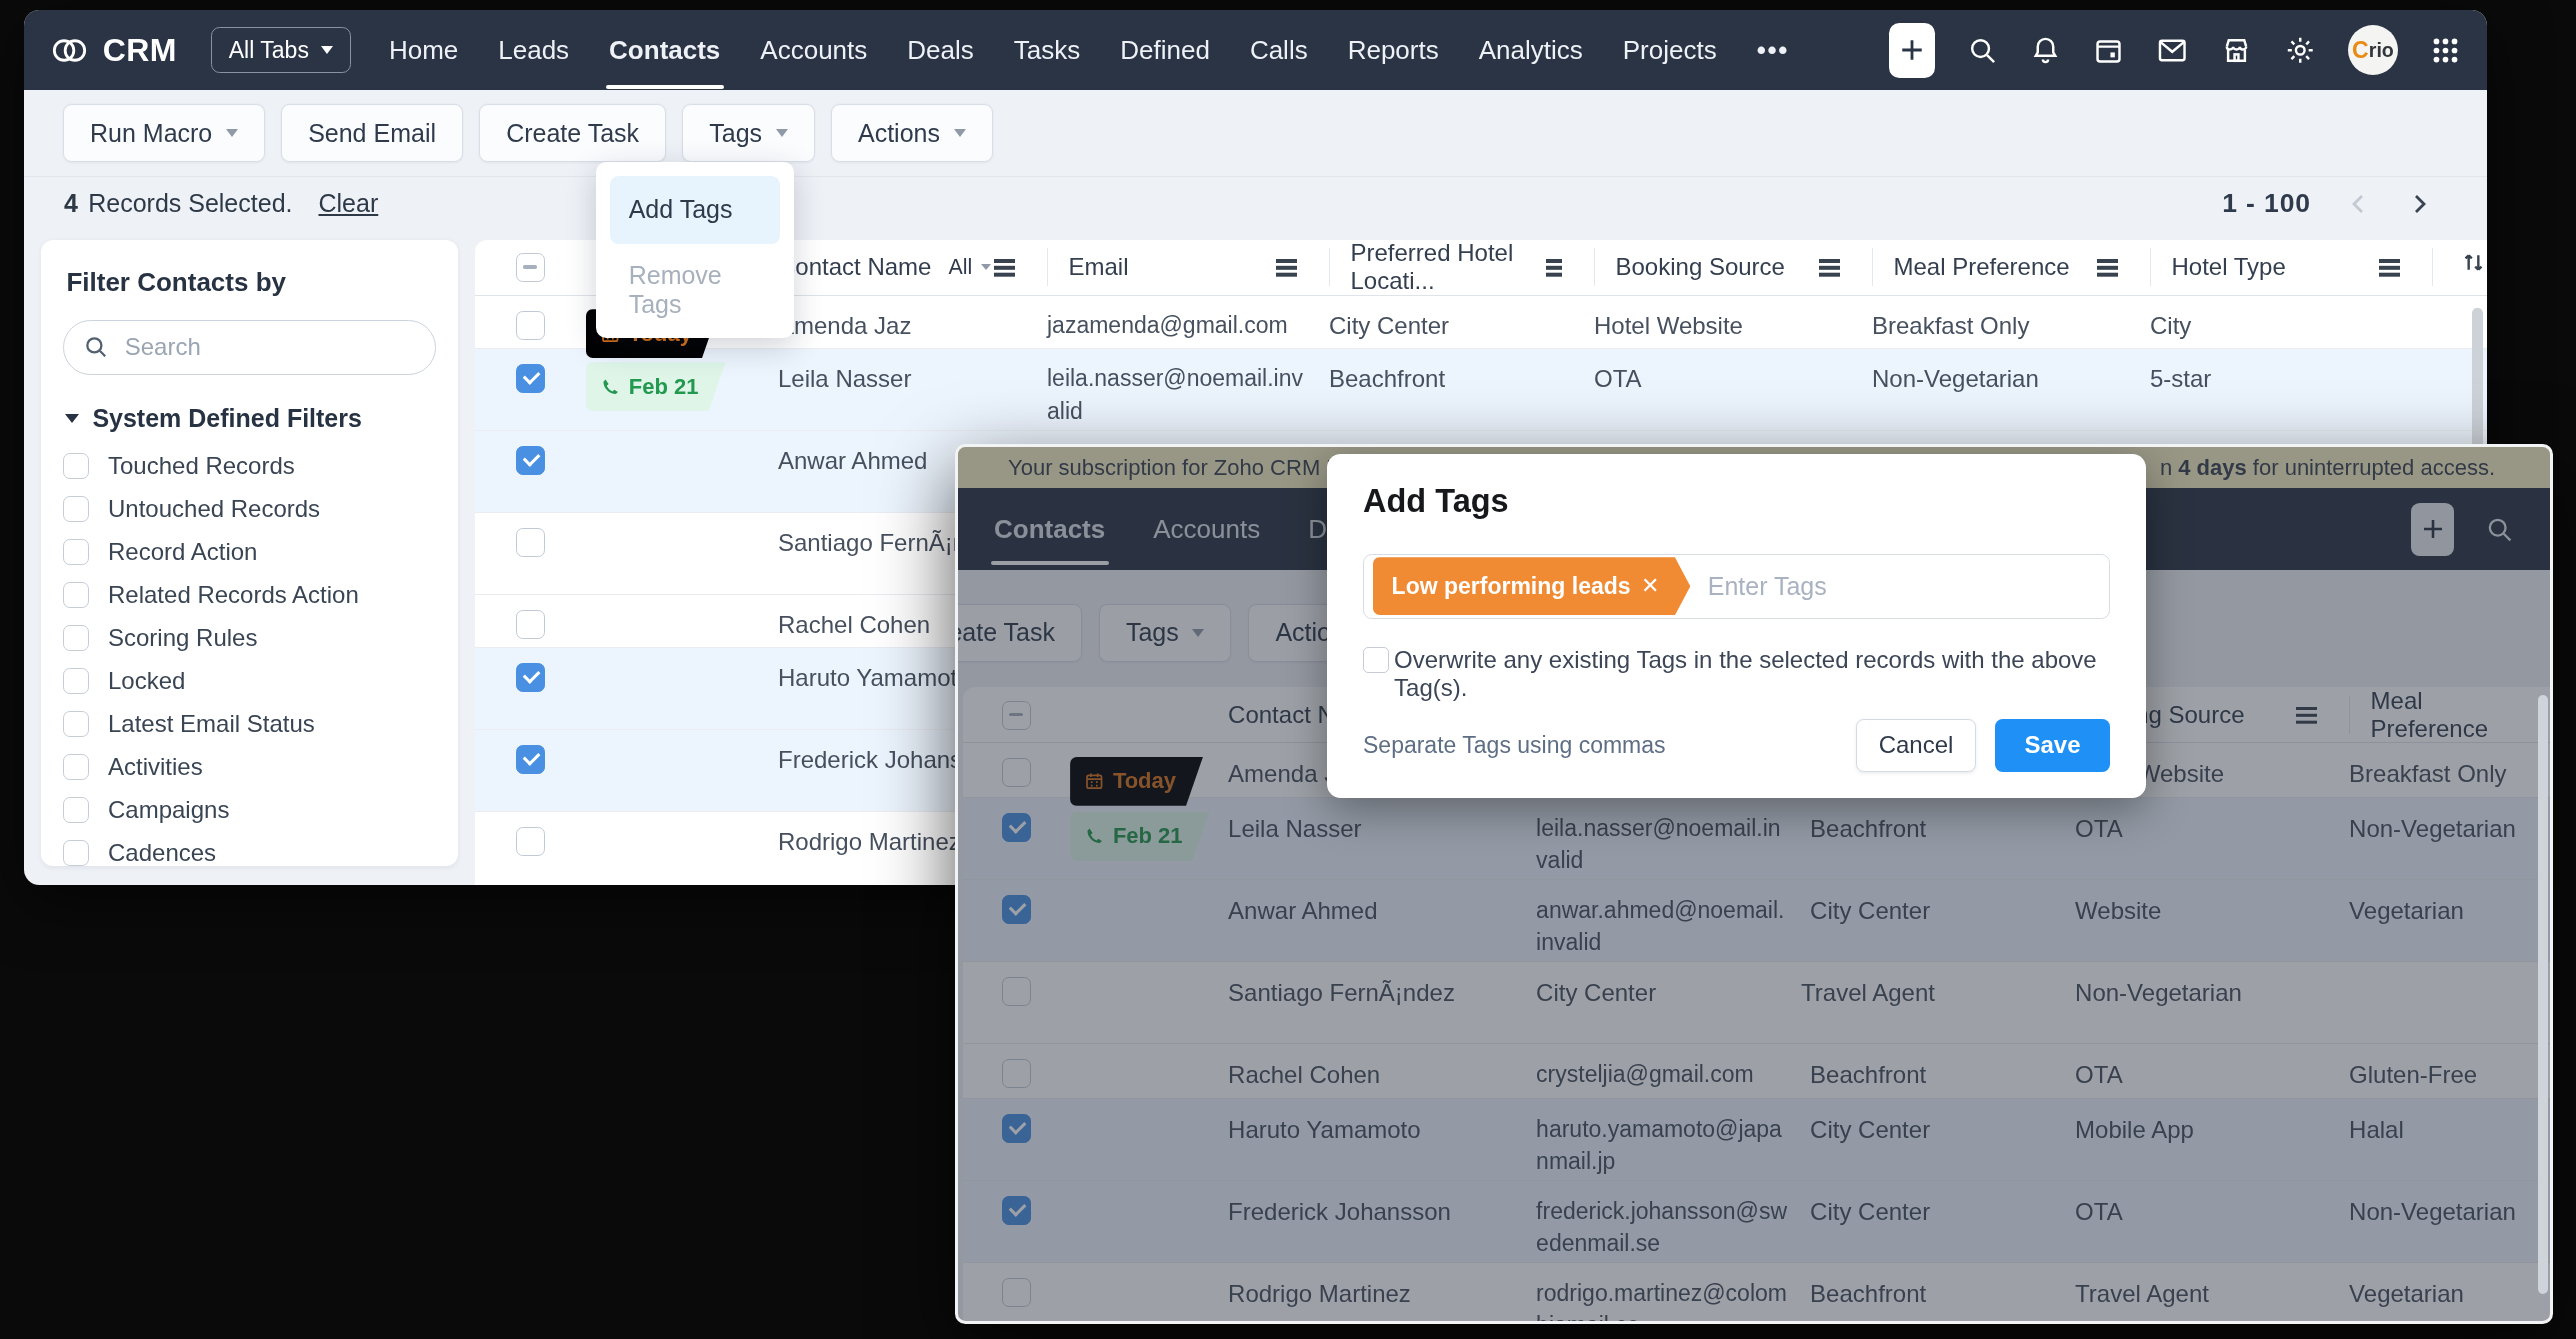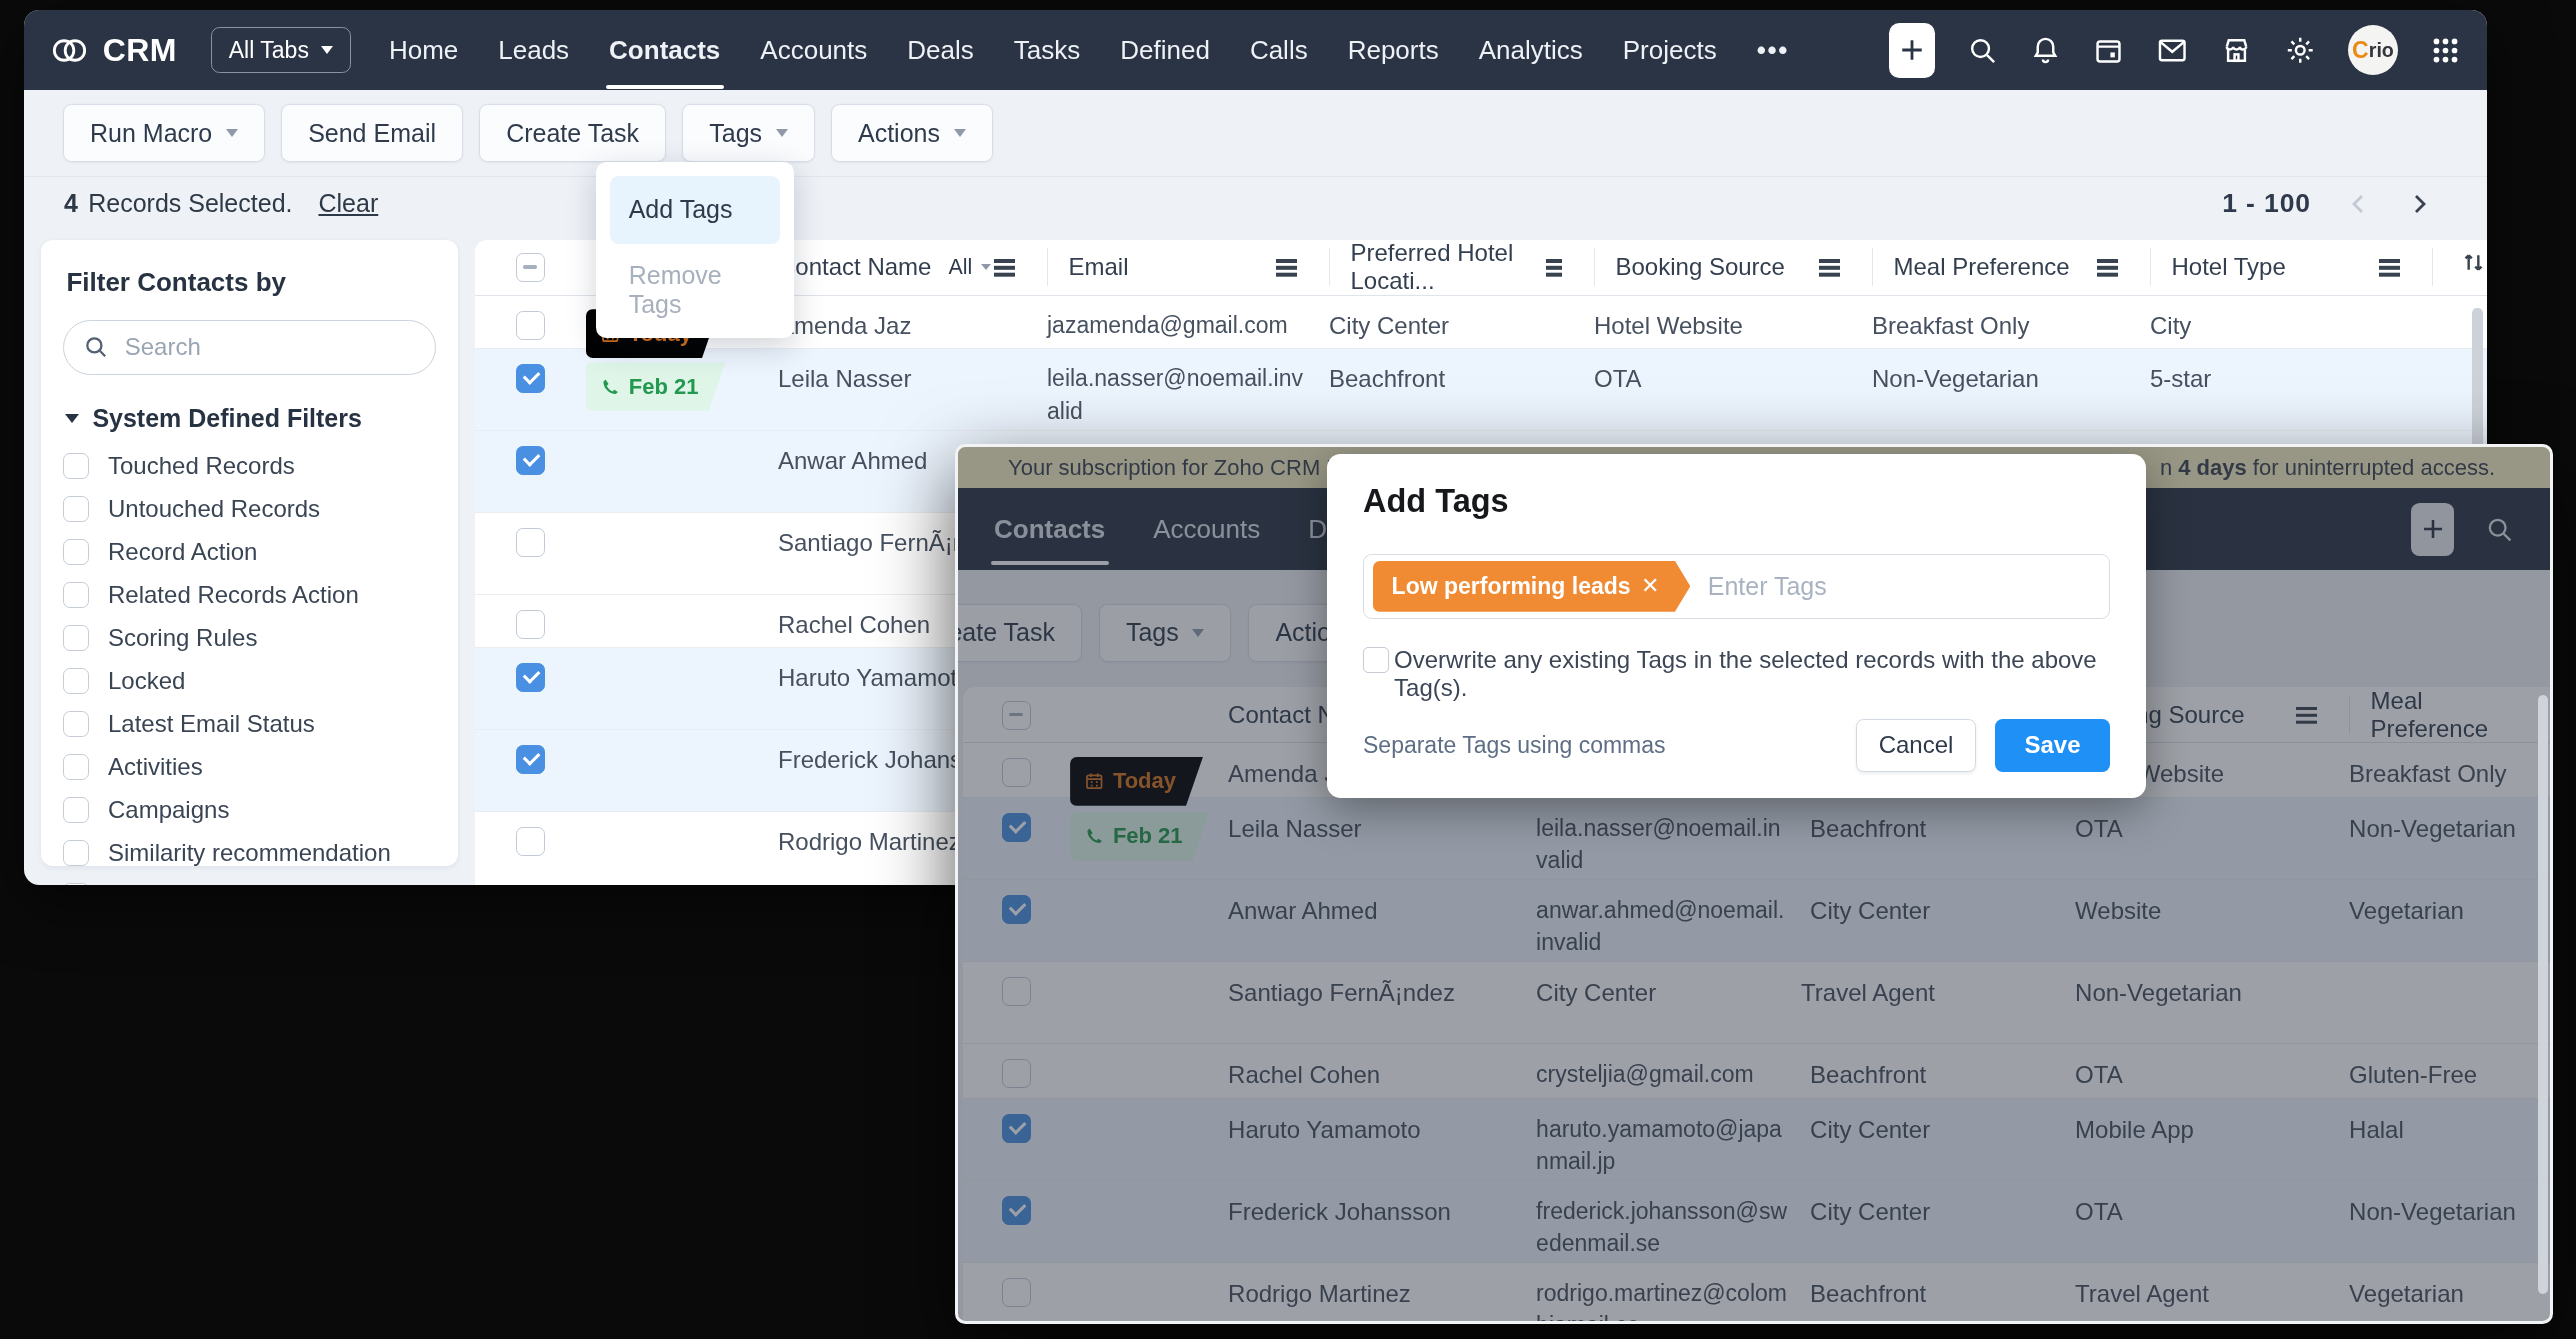--- a/index.html
+++ b/index.html
@@ -113,21 +113,21 @@
   .fcol-badge{flex:0 0 158px;}
   .f-name{flex:0 0 308px;}.f-email{flex:0 0 274px;}.f-loc{flex:0 0 265px;}.f-book{flex:0 0 274px;}.f-meal{flex:1;}
   .dim{position:absolute;inset:0;background:rgba(42,49,62,.46);z-index:60;}
   .fscroll{position:absolute;right:1.7px;top:248px;width:10.3px;height:599px;background:#cfd3da;border-radius:5.1px;z-index:61;}
 
   
   .modal{position:absolute;left:369px;top:6.8px;width:819px;height:344px;background:#fff;border-radius:13.7px;z-index:70;
          box-shadow:0 12px 43px rgba(0,0,0,.35);padding:29px 36px;}
   .modal h2{margin:0 0 34px 0;font-size:32.5px;color:#16181c;}
   .tag-input{height:65px;border:1.7px solid #d7dce4;border-radius:8.6px;display:flex;align-items:center;padding:0 13.7px 0 8.6px;gap:15.4px;}
-  .chip{display:inline-flex;align-items:center;gap:10.3px;height:51px;background:#f08a33;color:#fff;font-size:23px;font-weight:bold;
+  .chip{display:inline-flex;align-items:center;gap:10.3px;height:58px;background:#f08a33;color:#fff;font-size:23px;font-weight:bold;
         padding:0 31px 0 19px;border-radius:6.8px 0 0 6.8px;
         clip-path:polygon(0 0,calc(100% - 15.4px) 0,100% 50%,calc(100% - 15.4px) 100%,0 100%);}
   .chip-x{font-size:22px;font-weight:normal;cursor:pointer;}
   .tag-input input{flex:1;border:none;outline:none;font-size:25px;color:#3c4656;background:transparent;}
   .tag-input input::placeholder{color:#a9b2c0;}
   .ow-row{display:flex;align-items:flex-start;gap:5.1px;margin-top:27px;font-size:24px;color:#3c4656;}
   .ow-row .sq{margin-top:1.7px;border-radius:5.1px;}
   .modal-foot{position:absolute;left:36px;right:36px;bottom:26px;display:flex;align-items:center;}
   .helper{font-size:23px;color:#5e6e85;margin-right:auto;}
   .btn-cancel{height:53px;min-width:120px;background:#fff;border:1.7px solid #d4dae2;border-radius:7.7px;font-size:24px;
@@ -328,24 +328,20 @@
           <label class="fitem">
               <span class="sq"></span>
               <span>Activities</span>
             </label>
           <label class="fitem">
               <span class="sq"></span>
               <span>Campaigns</span>
             </label>
           <label class="fitem">
               <span class="sq"></span>
-              <span>Similarity recommendation</span>
-            </label>
-          <label class="fitem">
-              <span class="sq"></span>
               <span>Cadences</span>
             </label>
         </div>
       </aside>
 
       <div class="table-card">
         <div class="thead">
           <div class="col-cb">
               <span class="cb ind"></span>
             </div>

